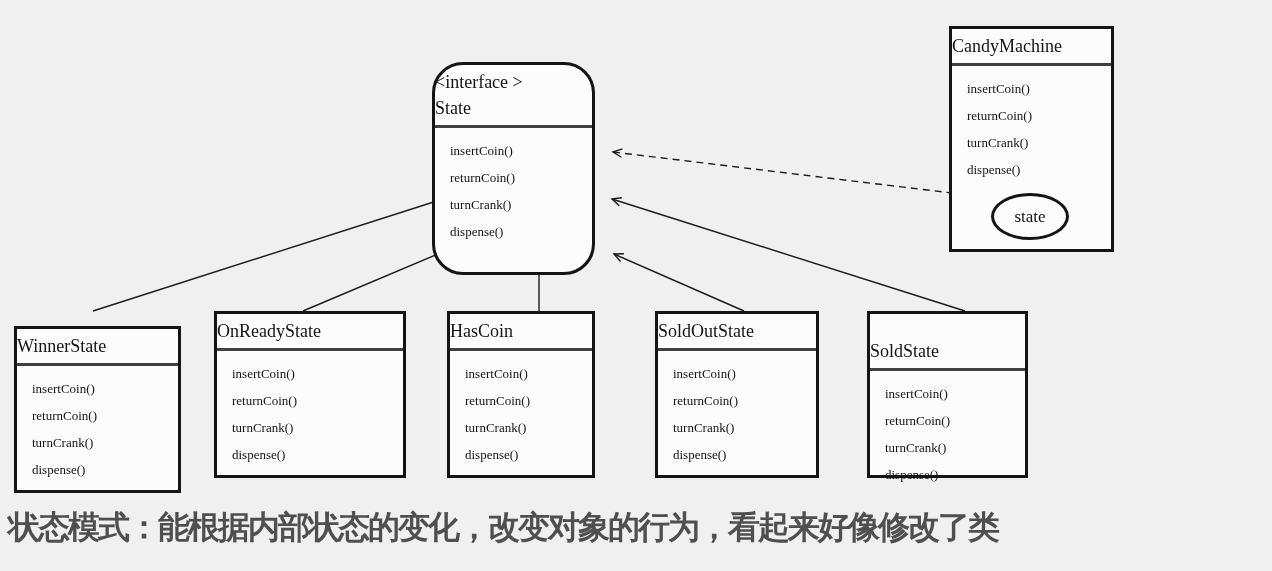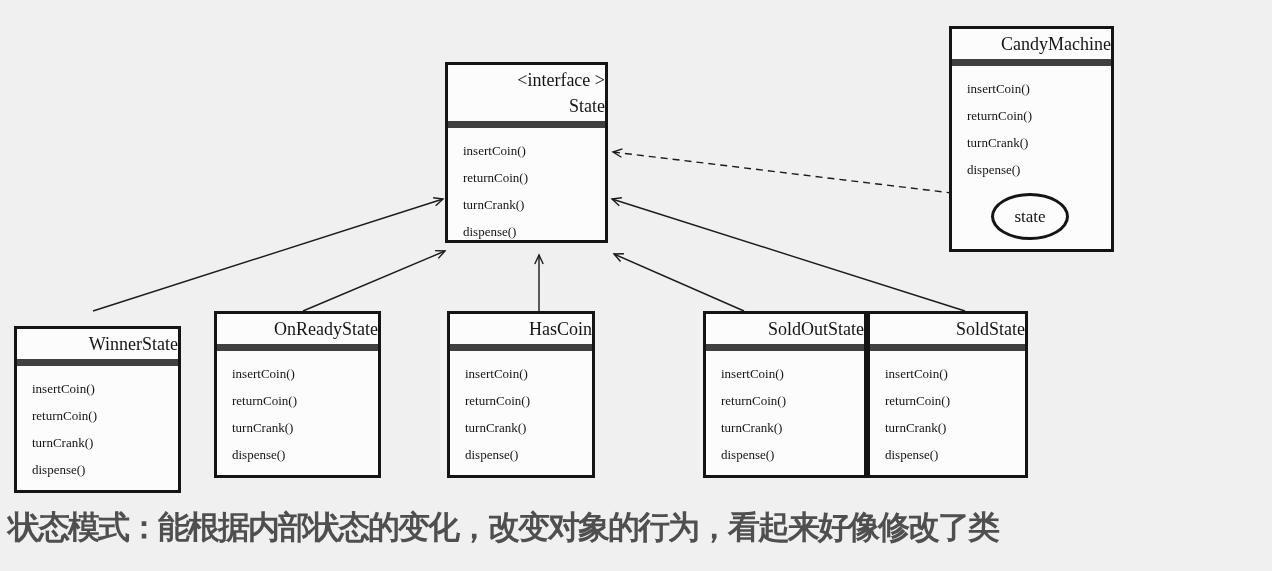--- a/index.html
+++ b/index.html
@@ -26,22 +26,22 @@
     pointer-events: none;
   }
   .uml-box {
     position: absolute;
     background: #fcfcfc;
     border: 3px solid #141414;
     box-sizing: border-box;
     color: #141414;
   }
   .uml-title {
-    border-bottom: 7px solid #404040;
-    text-align: right;
+    border-bottom: 3px solid #404040;
+    text-align: left;
     font-size: 18px;
     display: flex;
     flex-direction: column;
     justify-content: center;
     box-sizing: border-box;
   }
   .uml-title .line { line-height: 26px; }
   .uml-methods {
     padding: 9px 0 0 15px;
     font-size: 13px;
@@ -85,21 +85,21 @@
 
     <line x1="93" y1="311" x2="443" y2="199" stroke="#1b1b1b" stroke-width="1.4" marker-end="url(#arrowOpen)"></line>
     <line x1="303" y1="311" x2="445" y2="251" stroke="#1b1b1b" stroke-width="1.4" marker-end="url(#arrowOpen)"></line>
     <line x1="539" y1="311" x2="539" y2="255" stroke="#1b1b1b" stroke-width="1.4" marker-end="url(#arrowOpen)"></line>
     <line x1="744" y1="311" x2="614" y2="254" stroke="#1b1b1b" stroke-width="1.4" marker-end="url(#arrowOpen)"></line>
     <line x1="965" y1="311" x2="612" y2="199" stroke="#1b1b1b" stroke-width="1.4" marker-end="url(#arrowOpen)"></line>
 
     <line x1="613" y1="152" x2="985" y2="197" stroke="#1b1b1b" stroke-width="1.4" stroke-dasharray="7,5" marker-start="url(#arrowOpen)" marker-end="url(#arrowOpen)"></line>
   </svg>
 
-  <div class="uml-box" style="left:445px; top:62px; width:163px; height:181px;">
+  <div class="uml-box" style="left:432px; top:62px; width:163px; height:213px;border-radius:31px;">
     <div class="uml-title" style="height:63px;">
       <div class="line">&lt;interface &gt;</div>
       <div class="line">State</div>
     </div>
     <div class="uml-methods">
       <div class="method">insertCoin()</div>
       <div class="method">returnCoin()</div>
       <div class="method">turnCrank()</div>
       <div class="method">dispense()</div>
     </div>
@@ -125,21 +125,21 @@
       <div class="line">WinnerState</div>
     </div>
     <div class="uml-methods">
       <div class="method">insertCoin()</div>
       <div class="method">returnCoin()</div>
       <div class="method">turnCrank()</div>
       <div class="method">dispense()</div>
     </div>
   </div>
 
-  <div class="uml-box" style="left:214px; top:311px; width:167px; height:167px;">
+  <div class="uml-box" style="left:214px; top:311px; width:192px; height:167px;">
     <div class="uml-title" style="height:37px;">
       <div class="line">OnReadyState</div>
     </div>
     <div class="uml-methods">
       <div class="method">insertCoin()</div>
       <div class="method">returnCoin()</div>
       <div class="method">turnCrank()</div>
       <div class="method">dispense()</div>
     </div>
   </div>
@@ -149,34 +149,34 @@
       <div class="line">HasCoin</div>
     </div>
     <div class="uml-methods">
       <div class="method">insertCoin()</div>
       <div class="method">returnCoin()</div>
       <div class="method">turnCrank()</div>
       <div class="method">dispense()</div>
     </div>
   </div>
 
-  <div class="uml-box" style="left:655px; top:311px; width:164px; height:167px;margin-left:48px;">
+  <div class="uml-box" style="left:655px; top:311px; width:164px; height:167px;">
     <div class="uml-title" style="height:37px;">
       <div class="line">SoldOutState</div>
     </div>
     <div class="uml-methods">
       <div class="method">insertCoin()</div>
       <div class="method">returnCoin()</div>
       <div class="method">turnCrank()</div>
       <div class="method">dispense()</div>
     </div>
   </div>
 
   <div class="uml-box" style="left:867px; top:311px; width:161px; height:167px;">
-    <div class="uml-title" style="height:37px;">
+    <div class="uml-title" style="height:37px;margin-top:20px;">
       <div class="line">SoldState</div>
     </div>
     <div class="uml-methods">
       <div class="method">insertCoin()</div>
       <div class="method">returnCoin()</div>
       <div class="method">turnCrank()</div>
       <div class="method">dispense()</div>
     </div>
   </div>
 

